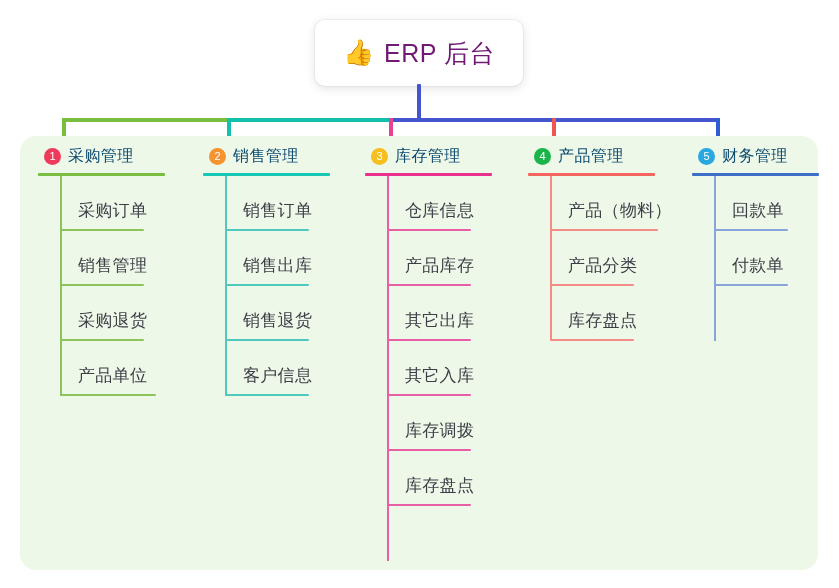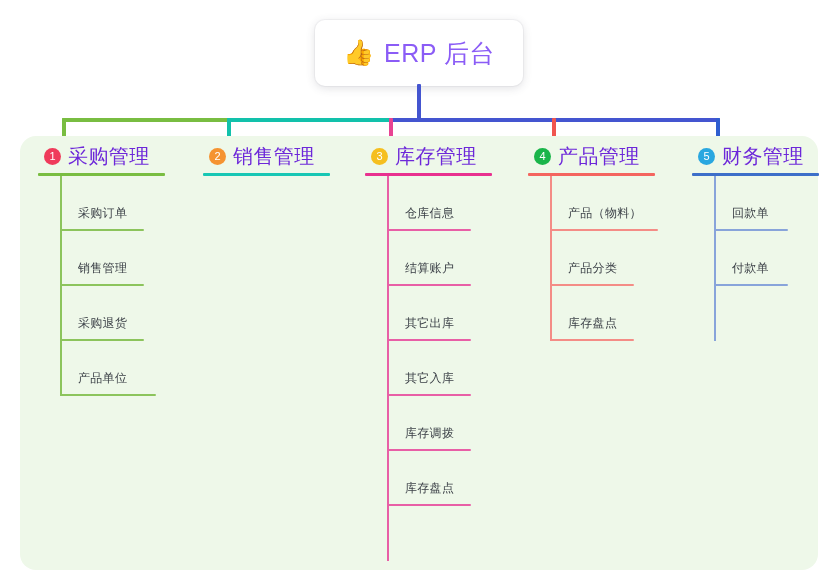--- a/index.html
+++ b/index.html
@@ -36,21 +36,21 @@
   }
   #title-card .thumb {
     font-size: 25px;
     line-height: 1;
     margin-right: 10px;
     margin-top: -2px;
     color: #f2b01e;
   }
   #title-card .ttl {
     font-size: 25px;
-    color: #8b5cf6;
+    color: #701a75;
     letter-spacing: .5px;
     white-space: nowrap;
   }
 
   
   .vline { position: absolute; width: 4px; border-radius: 1px; }
   .hseg  { position: absolute; height: 4px; border-radius: 1px; }
 
   
   #panel {
@@ -82,22 +82,22 @@
     border-radius: 50%;
     color: #ffffff;
     font-size: 11px;
     line-height: 17px;
     text-align: center;
     font-weight: normal;
     margin-right: 7px;
     flex: 0 0 auto;
   }
   .col-title {
-    font-size: 20px;
-    color: #6d28d9;
+    font-size: 16px;
+    color: #0c4a6e;
     white-space: nowrap;
     letter-spacing: .4px;
   }
   .head-rule {
     position: absolute;
     left: 0;
     bottom: 0;
     height: 3px;
     border-radius: 1px;
   }
@@ -113,21 +113,21 @@
   }
   .leaf {
     position: relative;
     height: 55px;
     box-sizing: border-box;
   }
   .leaf-text {
     position: absolute;
     left: 18px;
     bottom: 9px;
-    font-size: 12px;
+    font-size: 17px;
     color: #3a3f46;
     white-space: nowrap;
     letter-spacing: .3px;
   }
   .leaf-rule {
     position: absolute;
     left: 0;
     bottom: 0;
     height: 2px;
     border-radius: 1px;
@@ -182,35 +182,54 @@
               <div class="leaf-rule" style="width: 96px; background: rgb(140, 196, 92);"></div>
             </div>
           </div>
         </div>
         <div class="column" style="left: 183px;">
           <div class="col-head" style="width: 127px;">
             <span class="badge" style="background: rgb(245, 147, 49);">2</span>
             <span class="col-title">销售管理</span>
             <div class="head-rule" style="width: 127px; background: rgb(23, 199, 180);"></div>
           </div>
+          <div class="col-body">
+            <div class="spine" style="background: rgb(79, 201, 189); height: 220px;"></div>
+            <div class="leaf">
+              <div class="leaf-text">销售订单</div>
+              <div class="leaf-rule" style="width: 84px; background: rgb(79, 201, 189);"></div>
+            </div>
+            <div class="leaf">
+              <div class="leaf-text">销售出库</div>
+              <div class="leaf-rule" style="width: 84px; background: rgb(79, 201, 189);"></div>
+            </div>
+            <div class="leaf">
+              <div class="leaf-text">销售退货</div>
+              <div class="leaf-rule" style="width: 84px; background: rgb(79, 201, 189);"></div>
+            </div>
+            <div class="leaf">
+              <div class="leaf-text">客户信息</div>
+              <div class="leaf-rule" style="width: 84px; background: rgb(79, 201, 189);"></div>
+            </div>
+          </div>
         </div>
         <div class="column" style="left: 345px;">
           <div class="col-head" style="width: 127px;">
             <span class="badge" style="background: rgb(245, 191, 31);">3</span>
             <span class="col-title">库存管理</span>
             <div class="head-rule" style="width: 127px; background: rgb(232, 49, 143);"></div>
           </div>
           <div class="col-body">
             <div class="spine" style="background: rgb(232, 95, 166); height: 385px;"></div>
             <div class="leaf">
               <div class="leaf-text">仓库信息</div>
               <div class="leaf-rule" style="width: 84px; background: rgb(232, 95, 166);"></div>
             </div>
             <div class="leaf">
-              <div class="leaf-text">结算账户</div>
+              <div class="leaf-text">产品库存</div>
               <div class="leaf-rule" style="width: 84px; background: rgb(232, 95, 166);"></div>
             </div>
             <div class="leaf">
               <div class="leaf-text">其它出库</div>
               <div class="leaf-rule" style="width: 84px; background: rgb(232, 95, 166);"></div>
             </div>
             <div class="leaf">
               <div class="leaf-text">其它入库</div>
               <div class="leaf-rule" style="width: 84px; background: rgb(232, 95, 166);"></div>
             </div>

